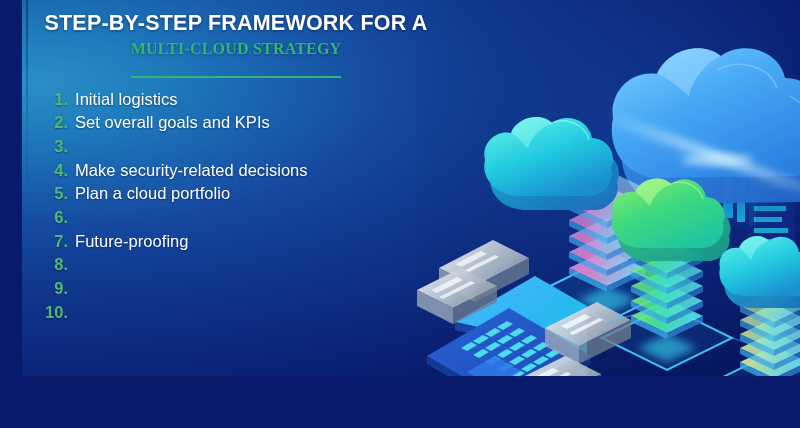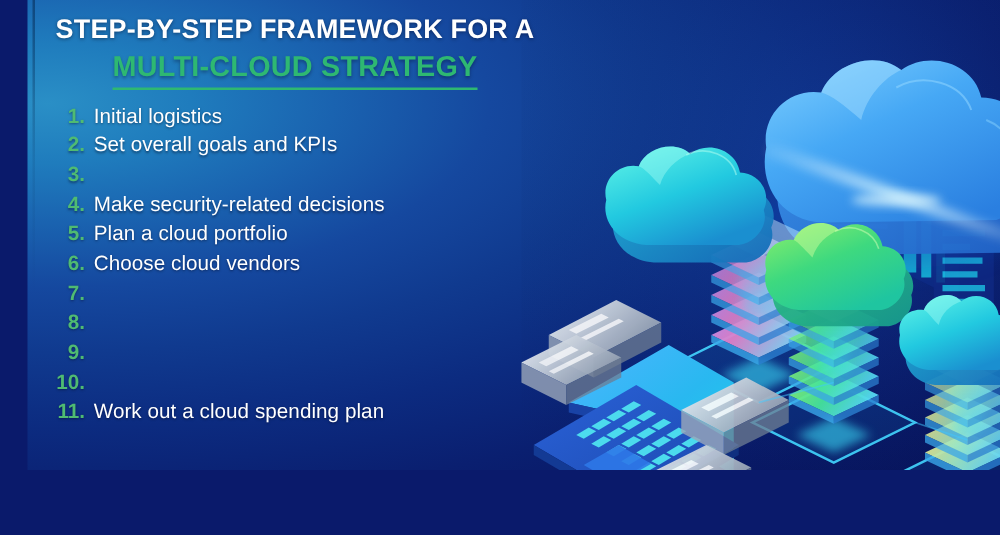--- a/index.html
+++ b/index.html
@@ -19,24 +19,24 @@
     background:linear-gradient(to bottom,rgba(4,40,80,.55),rgba(4,40,80,.12) 30%,rgba(4,40,80,0) 55%);}
 
   
   .textcol{position:absolute;left:0;top:0;width:420px;height:428px;z-index:40;}
   .title-block{padding:10px 10px 0 18px;text-align:center;}
   .title-l1{
     color:#ffffff;font-size:21.5px;font-weight:bold;letter-spacing:.2px;
     line-height:1.25;text-shadow:0 1px 3px rgba(0,0,20,.45);white-space:nowrap;
   }
   .title-l2{
-    display:inline-block;color:#2eb872;font-size:23px;font-weight:bold;
+    display:inline-block;color:#2eb872;font-size:16px;font-weight:bold;
     letter-spacing:.2px;line-height:1.3;margin-top:2px;
-    border-bottom:2px solid #2eb872;padding-bottom:1px;
-    text-shadow:0 1px 3px rgba(0,0,20,.35);white-space:nowrap;
+    border-bottom:2px solid #2eb872;padding-bottom:16px;
+    text-shadow:0 1px 3px rgba(0,0,20,.35);white-space:nowrap;font-family:Liberation Serif, serif;
   }
   ul.steps{list-style:none;margin:12px 0 0 0;padding:0 0 0 20px;}
   ul.steps li{
     display:flex;align-items:baseline;
     margin:0 0 4.2px 0;
     line-height:1.18;
   }
   .num{
     color:#4fbb72;font-size:16.5px;font-weight:bold;
     min-width:26px;text-align:right;margin-right:7px;
@@ -452,36 +452,32 @@
         <li>
           <span class="num">4.</span>
           <span class="steptext">Make security-related decisions</span>
         </li>
         <li>
           <span class="num">5.</span>
           <span class="steptext">Plan a cloud portfolio</span>
         </li>
         <li>
           <span class="num">6.</span>
-          <span class="steptext">Choose cloud vendors</span>
         </li>
         <li>
           <span class="num">7.</span>
+          <span class="steptext">Future-proofing</span>
         </li>
         <li>
           <span class="num">8.</span>
         </li>
         <li>
           <span class="num">9.</span>
         </li>
         <li>
           <span class="num">10.</span>
         </li>
-        <li>
-          <span class="num">11.</span>
-          <span class="steptext">Work out a cloud spending plan</span>
-        </li>
       </ul>
 
   </div>
 
 
 </div>
 
 </body></html>

